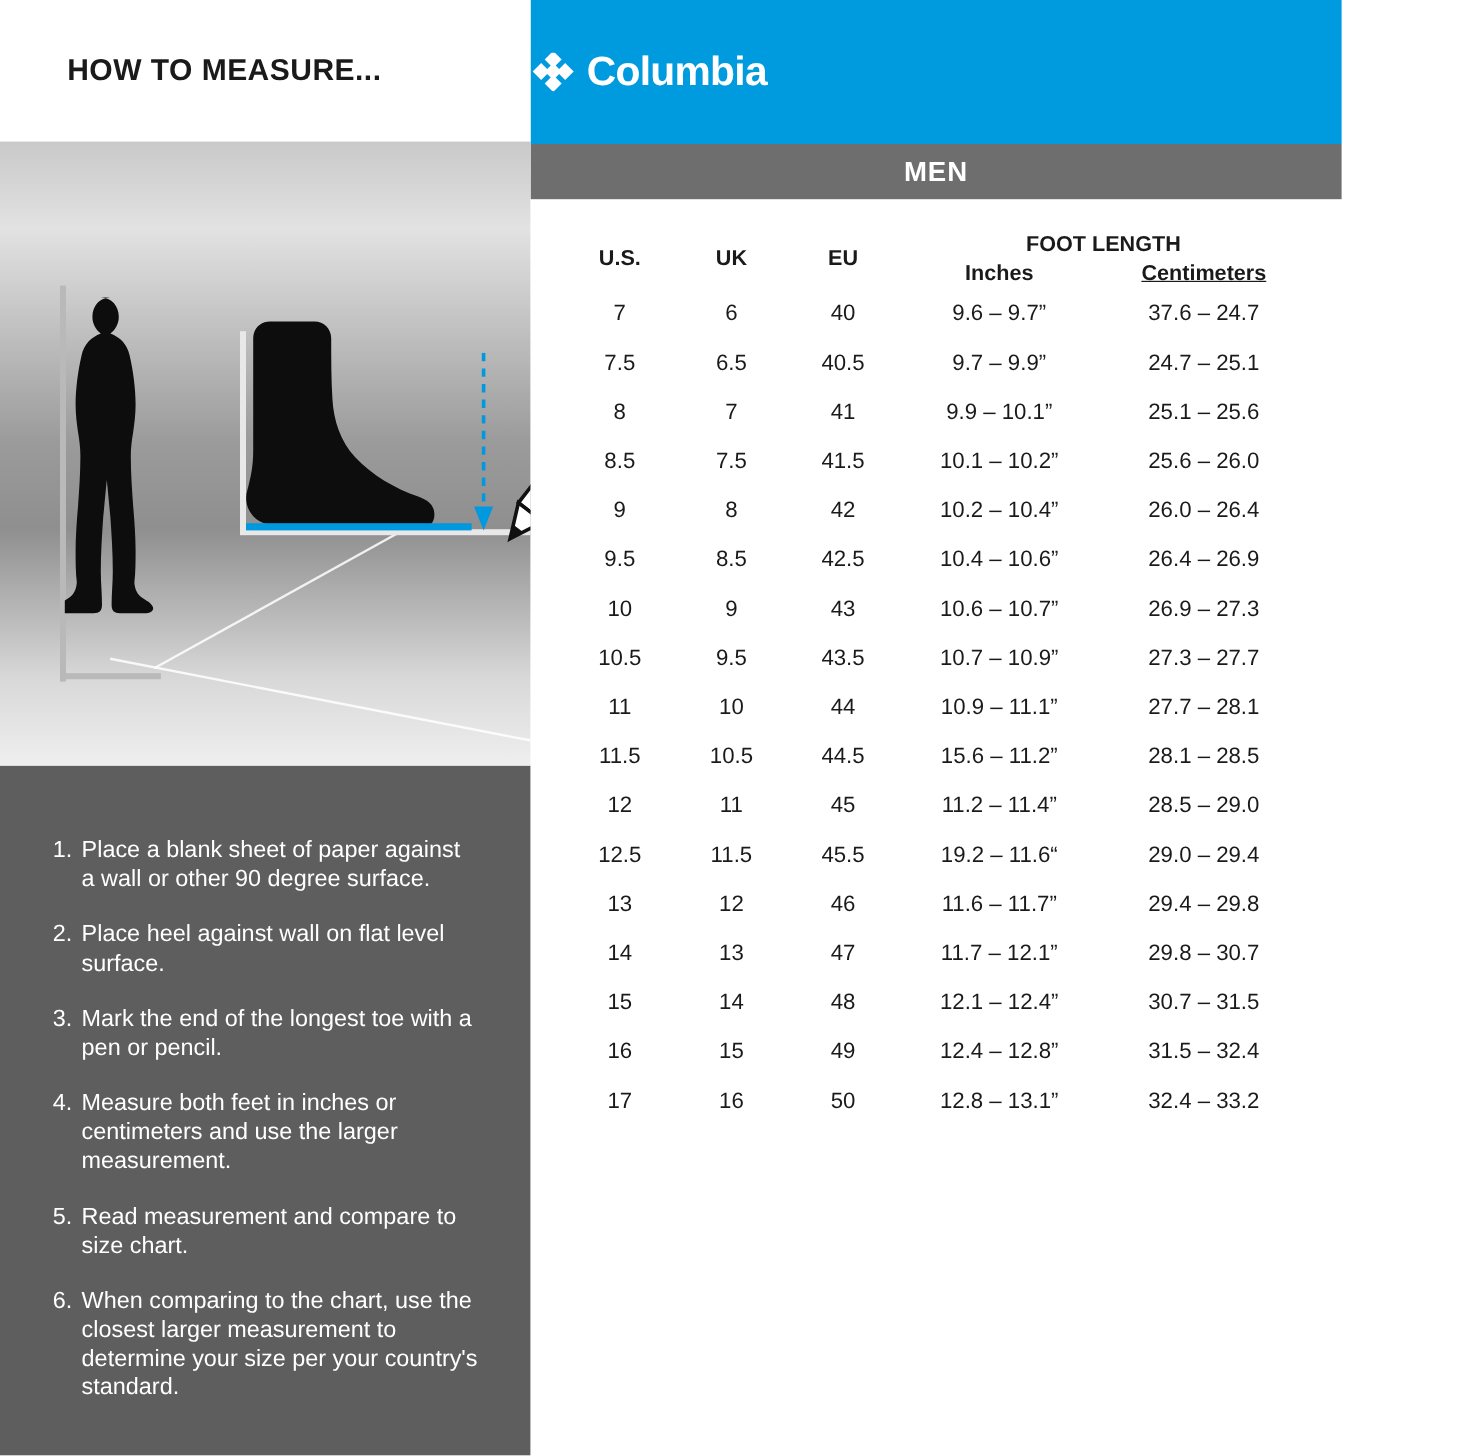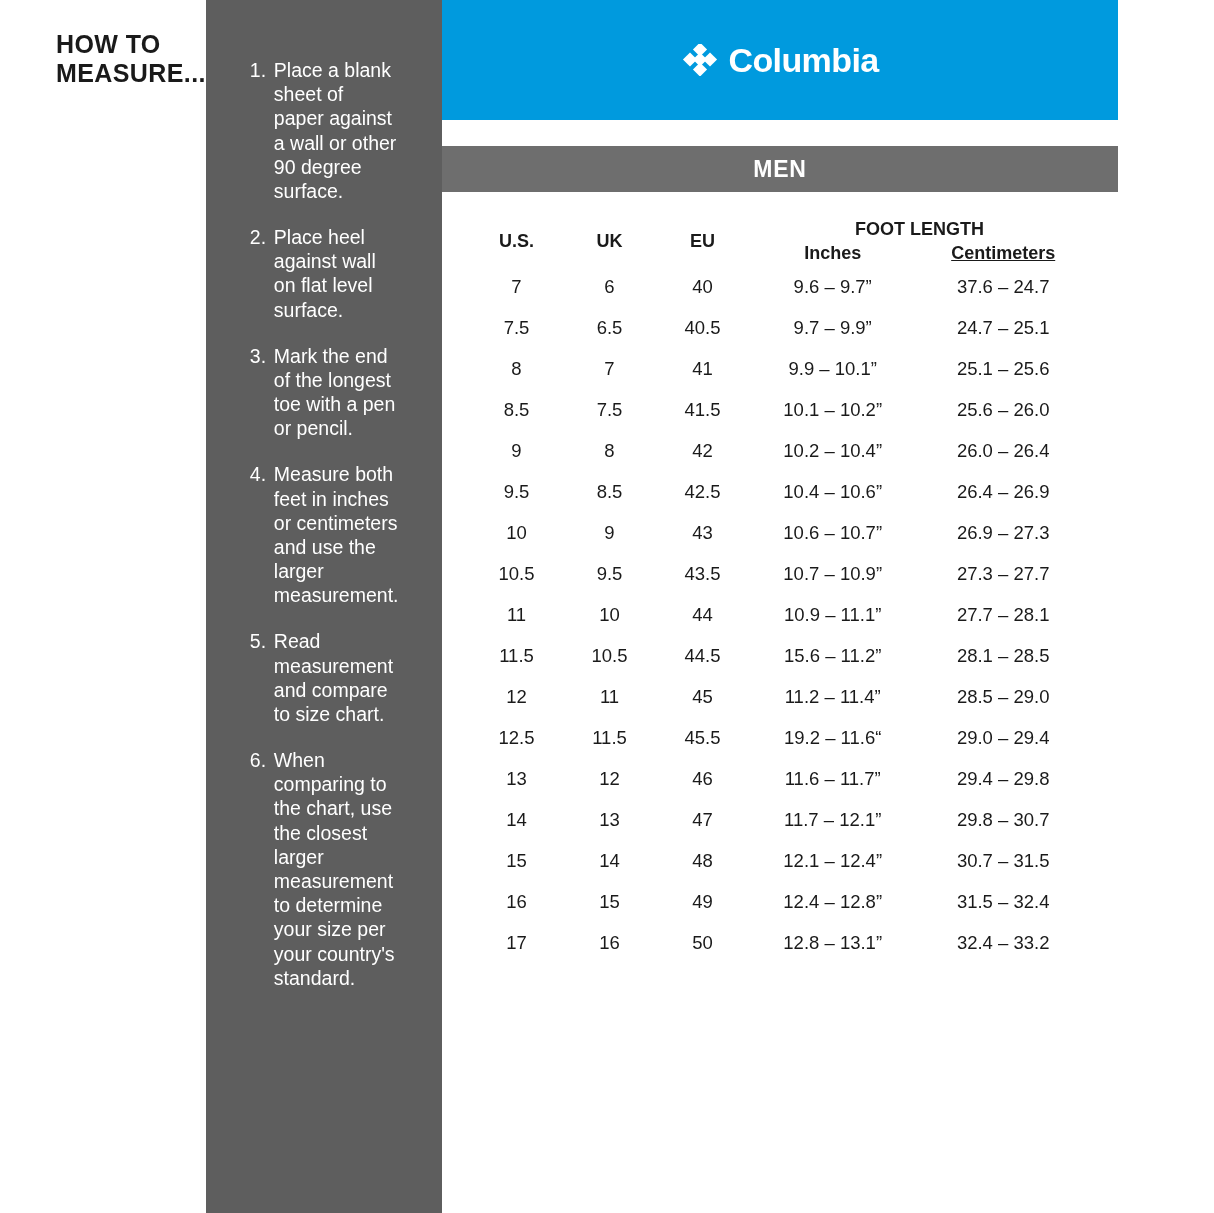--- a/index.html
+++ b/index.html
@@ -20,20 +20,21 @@
     display: flex;
   }
 
   
   .left-col {
     width: 442px;
     height: 1213px;
     position: relative;
     background: #ffffff;
     display: flex;
+    flex-direction: column;
   }
   .measure-title-band {
     height: 118px;
     background: #ffffff;
     display: flex;
     align-items: center;
     padding-left: 56px;
     box-sizing: border-box;
   }
   .measure-title {
@@ -143,23 +144,22 @@
     width: 676px;
     height: 1213px;
     background: #ffffff;
     display: flex;
     flex-direction: column;
   }
   .brand-band {
     background: #009ade;
     height: 120px;
     display: flex;
-    flex-direction: column;
+    flex-direction: row;
     align-items: center;
-    justify-content: center;
     color: #ffffff;
   }
   .brand-row {
     display: flex;
     align-items: center;
     gap: 9px;
   }
   .brand-name {
     font-size: 34px;
     font-weight: bold;
@@ -175,21 +175,20 @@
   .gender-band {
     background: #6e6e6e;
     height: 46px;
     display: flex;
     align-items: center;
     justify-content: center;
     color: #ffffff;
     font-size: 23px;
     font-weight: bold;
     letter-spacing: 0.8px;
-    margin-top: 26px;
   }
   .table-wrap {
     padding: 26px 28px 0 28px;
     box-sizing: border-box;
   }
   table.size {
     width: 100%;
     border-collapse: collapse;
     color: #1a1a1a;
   }

